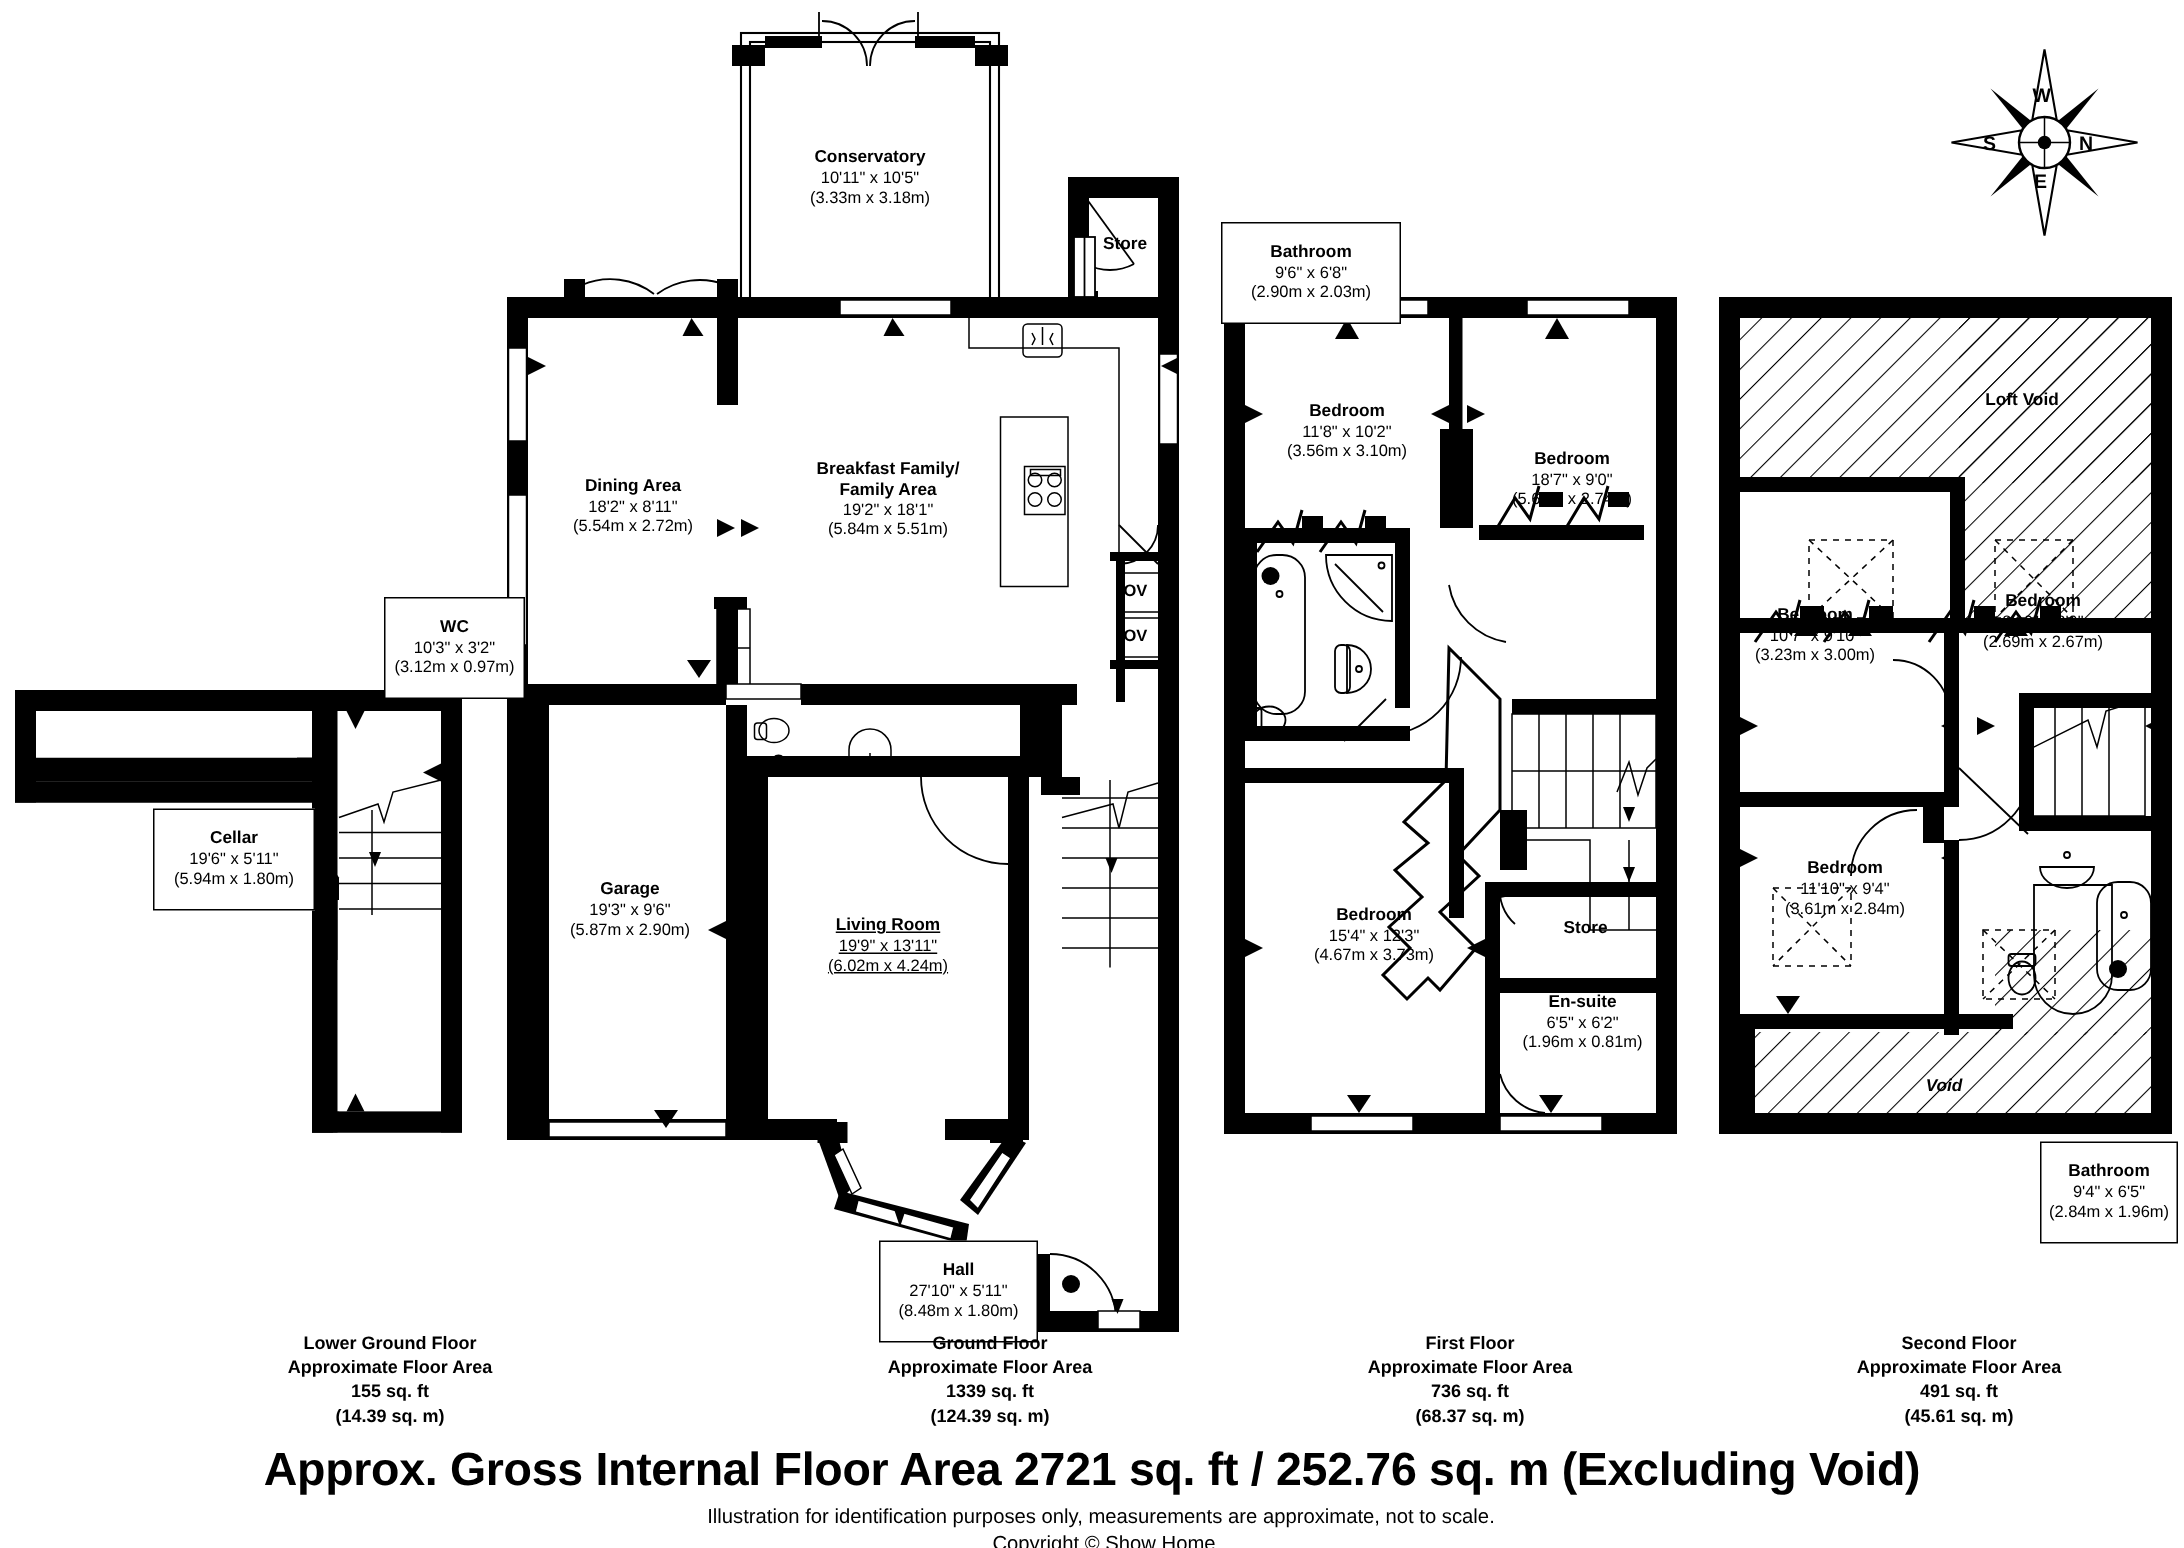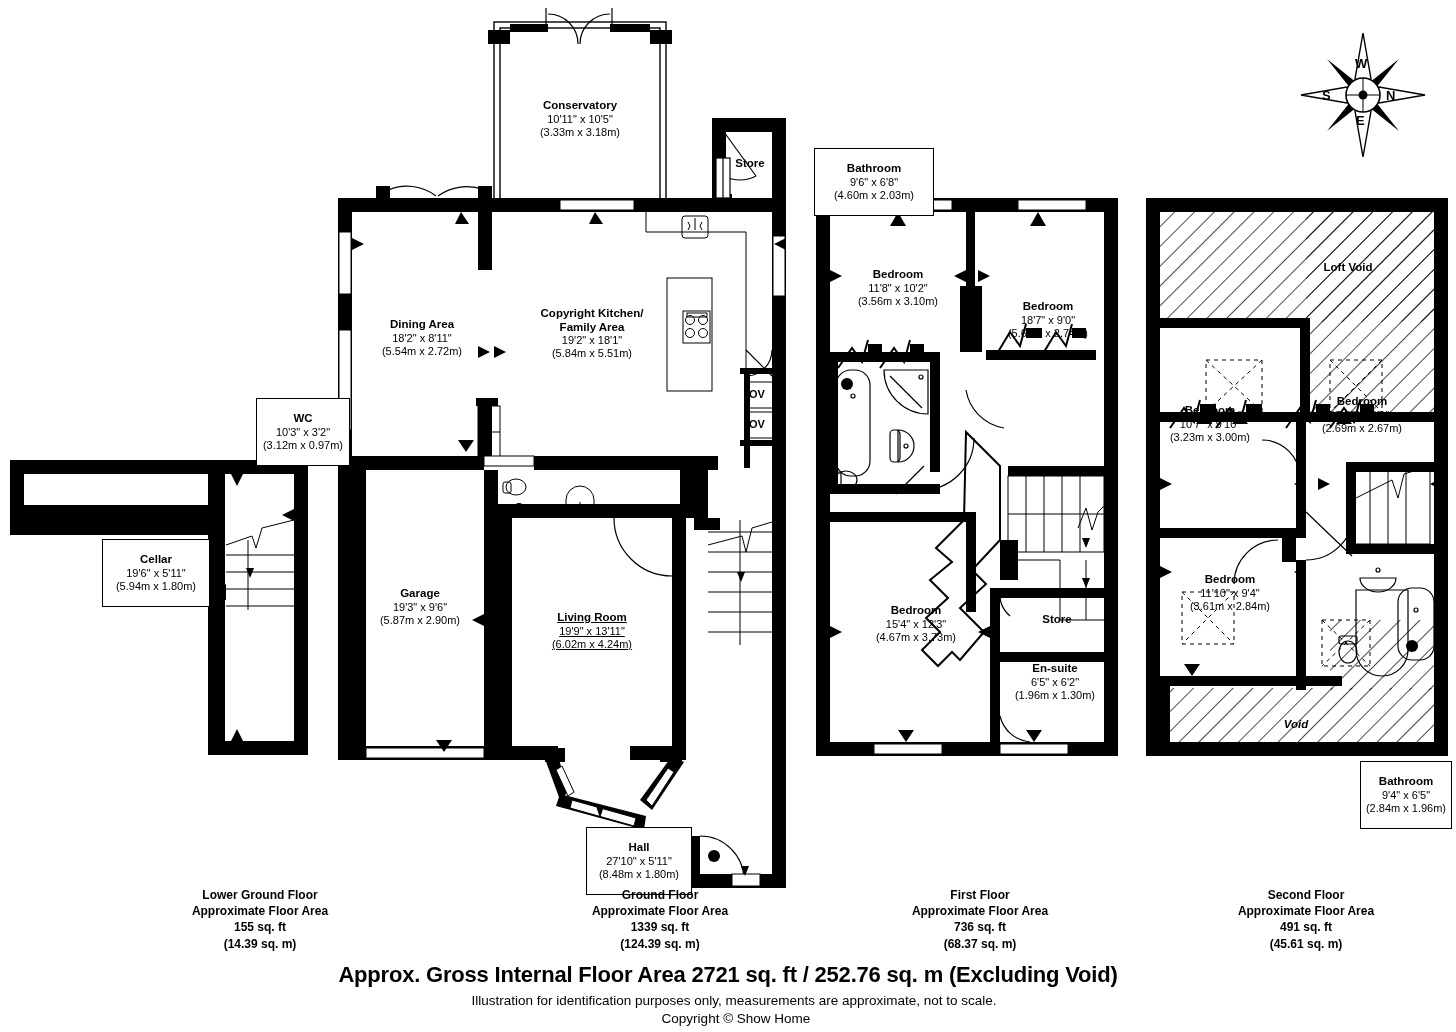--- a/index.html
+++ b/index.html
@@ -11,21 +11,21 @@
   }
   #plan{position:absolute;left:0;top:0;width:1456px;height:1032px;}
   .lbl{position:absolute;text-align:center;line-height:1.18;}
   .lbl .t{font-weight:bold;font-size:11.5px;}
   .lbl .d{font-size:11px;}
   .boxed{border:1px solid #000;background:#fff;padding:13px 4px;}
   .plain{background:transparent;}
   .floorcap{position:absolute;text-align:center;font-weight:bold;font-size:12px;line-height:1.35;}
   .roomname{position:absolute;font-weight:bold;font-size:11.5px;text-align:center;}
   #footer{position:absolute;left:0;width:1456px;text-align:center;}
-  #gross{font-weight:bold;font-size:22px;letter-spacing:-0.2px;}
+  #gross{font-weight:bold;font-size:31px;letter-spacing:-0.2px;}
   #illus{font-size:13.5px;margin-top:5px;margin-left:12px;}
   #copy{font-size:13.5px;margin-top:3px;padding-left:16px;}
   .compass{position:absolute;}
 </style>
 </head>
 <body>
 
 <svg id="plan" viewBox="0 0 1456 1032">
   <defs>
     <pattern id="hatch" width="14" height="14" patternUnits="userSpaceOnUse" patternTransform="rotate(45)">
@@ -498,21 +498,21 @@
 
 <div class="roomname" style="left:728px;top:157px;width:44px;">Store</div>
 
 <div class="lbl plain" style="left:352px;top:318px;width:140px;">
   <div class="t">Dining Area</div>
   <div class="d">18'2" x 8'11"</div>
   <div class="d">(5.54m x 2.72m)</div>
 </div>
 
 <div class="lbl plain" style="left:512px;top:307px;width:160px;">
-  <div class="t">Copyright Kitchen/</div>
+  <div class="t">Breakfast Family/</div>
   <div class="t">Family Area</div>
   <div class="d">19'2" x 18'1"</div>
   <div class="d">(5.84m x 5.51m)</div>
 </div>
 
 <div class="lbl boxed" style="left:256px;top:398px;width:84px;">
   <div class="t">WC</div>
   <div class="d">10'3" x 3'2"</div>
   <div class="d">(3.12m x 0.97m)</div>
 </div>
@@ -540,21 +540,21 @@
 
 <div class="lbl boxed" style="left:102px;top:539px;width:98px;">
   <div class="t">Cellar</div>
   <div class="d">19'6" x 5'11"</div>
   <div class="d">(5.94m x 1.80m)</div>
 </div>
 
 <div class="lbl boxed" style="left:814px;top:148px;width:110px;">
   <div class="t">Bathroom</div>
   <div class="d">9'6" x 6'8"</div>
-  <div class="d">(4.60m x 2.03m)</div>
+  <div class="d">(2.90m x 2.03m)</div>
 </div>
 
 <div class="lbl plain" style="left:838px;top:268px;width:120px;">
   <div class="t">Bedroom</div>
   <div class="d">11'8" x 10'2"</div>
   <div class="d">(3.56m x 3.10m)</div>
 </div>
 
 <div class="lbl plain" style="left:988px;top:300px;width:120px;">
   <div class="t">Bedroom</div>
@@ -566,21 +566,21 @@
   <div class="t">Bedroom</div>
   <div class="d">15'4" x 12'3"</div>
   <div class="d">(4.67m x 3.73m)</div>
 </div>
 
 <div class="roomname" style="left:1020px;top:613px;width:74px;">Store</div>
 
 <div class="lbl plain" style="left:998px;top:662px;width:114px;">
   <div class="t">En-suite</div>
   <div class="d">6'5" x 6'2"</div>
-  <div class="d">(1.96m x 1.30m)</div>
+  <div class="d">(1.96m x 0.81m)</div>
 </div>
 
 <div class="roomname" style="left:1298px;top:261px;width:100px;">Loft Void</div>
 
 <div class="lbl plain" style="left:1150px;top:404px;width:120px;">
   <div class="t">Bedroom</div>
   <div class="d">10'7" x 9'10"</div>
   <div class="d">(3.23m x 3.00m)</div>
 </div>
 

